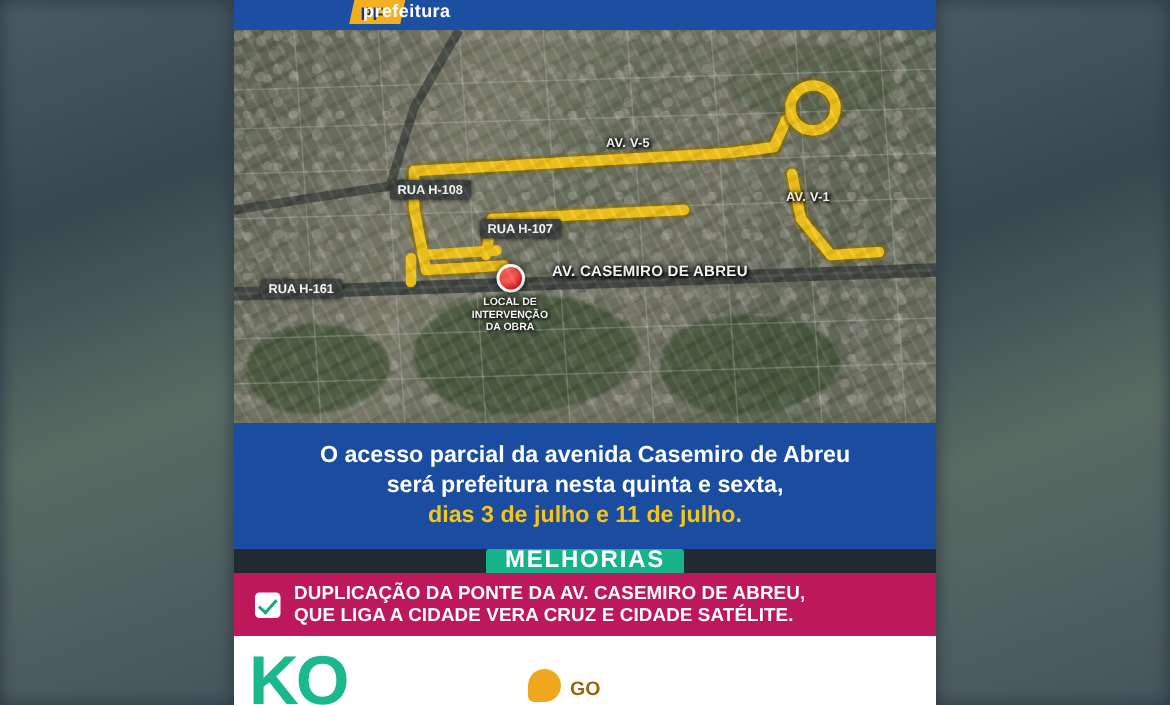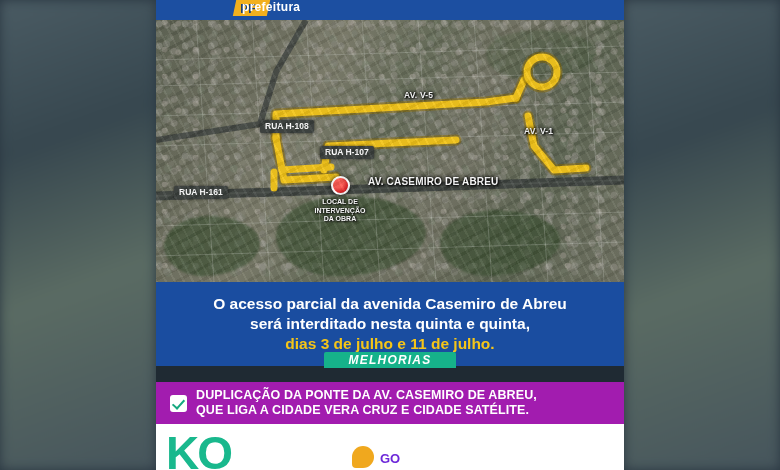--- a/index.html
+++ b/index.html
@@ -156,38 +156,37 @@
     font-size: 15.5px;
     line-height: 20px;
     text-align: center;
     white-space: nowrap;
   }
   .msg-line.accent { color: #f5c518; }
 
   
   .melhorias-tab {
     position: absolute;
-    left: 168px; top: 352px;
+    left: 168px; top: 366px;
     width: 132px; height: 16px;
     background: #16b28a;
     color: #ffffff;
-    font-size: 12px;
+    font-size: 16px;
     font-weight: bold;
     letter-spacing: 1.2px;
     display: flex; align-items: center; justify-content: center;
     border-radius: 2px 2px 0 0;
-    font-style: italic;
   }
 
   
   .improve {
     position: absolute;
     left: 0; top: 382px;
     width: 556px; height: 42px;
-    background: #a21caf;
+    background: #be185d;
     display: flex;
     align-items: center;
     padding: 0 14px;
   }
   .check-box {
     width: 17px; height: 17px;
     background: #ffffff;
     border-radius: 3px;
     flex: 0 0 17px;
     position: relative;
@@ -231,21 +230,21 @@
   .bot-mid-icon {
     position: absolute;
     left: 196px; top: 22px;
     width: 22px; height: 22px;
     background: #f0a81e;
     border-radius: 50% 50% 50% 4px;
   }
   .bot-mid-text {
     position: absolute;
     left: 224px; top: 28px;
-    color: #6d28d9;
+    color: #a16207;
     font-size: 13px;
     font-weight: bold;
     line-height: 14px;
   }
   .bot-right {
     position: absolute;
     right: 12px; top: 26px;
     color: #1a4da0;
     font-size: 15px;
     font-weight: bold;
@@ -332,21 +331,21 @@
       <div class="marker-dot" style="left:175px; top:156px;"></div>
       <div class="marker-label" style="left:146px; top:178px;">
         <span>LOCAL DE</span><br>
         <span>INTERVENÇÃO</span><br>
         <span>DA OBRA</span>
       </div>
     </div>
 
     <div class="msg">
       <div class="msg-line">O acesso parcial da avenida Casemiro de Abreu</div>
-      <div class="msg-line">será interditado nesta quinta e quinta,</div>
+      <div class="msg-line">será prefeitura nesta quinta e sexta,</div>
       <div class="msg-line accent">dias 3 de julho e 11 de julho.</div>
     </div>
 
     <div class="melhorias-tab">MELHORIAS</div>
 
     <div class="improve">
       <div class="check-box"></div>
       <div class="improve-text">
         <div>DUPLICAÇÃO DA PONTE DA AV. CASEMIRO DE ABREU,</div>
         <div>QUE LIGA A CIDADE VERA CRUZ E CIDADE SATÉLITE.</div>

